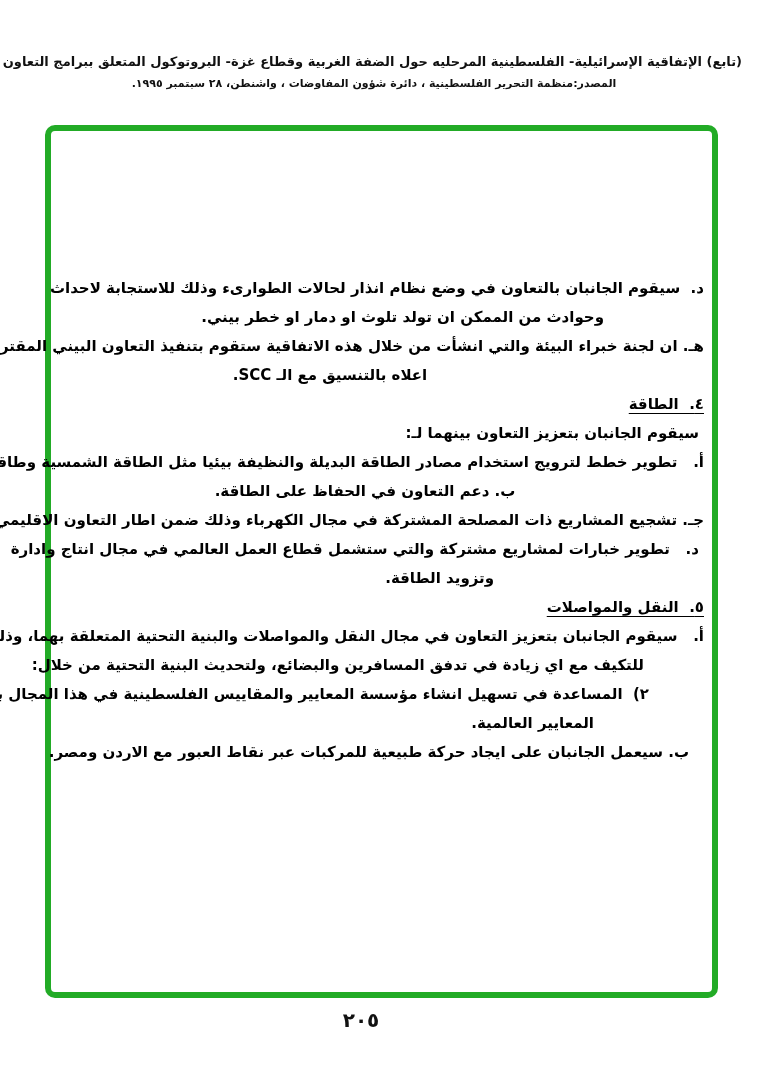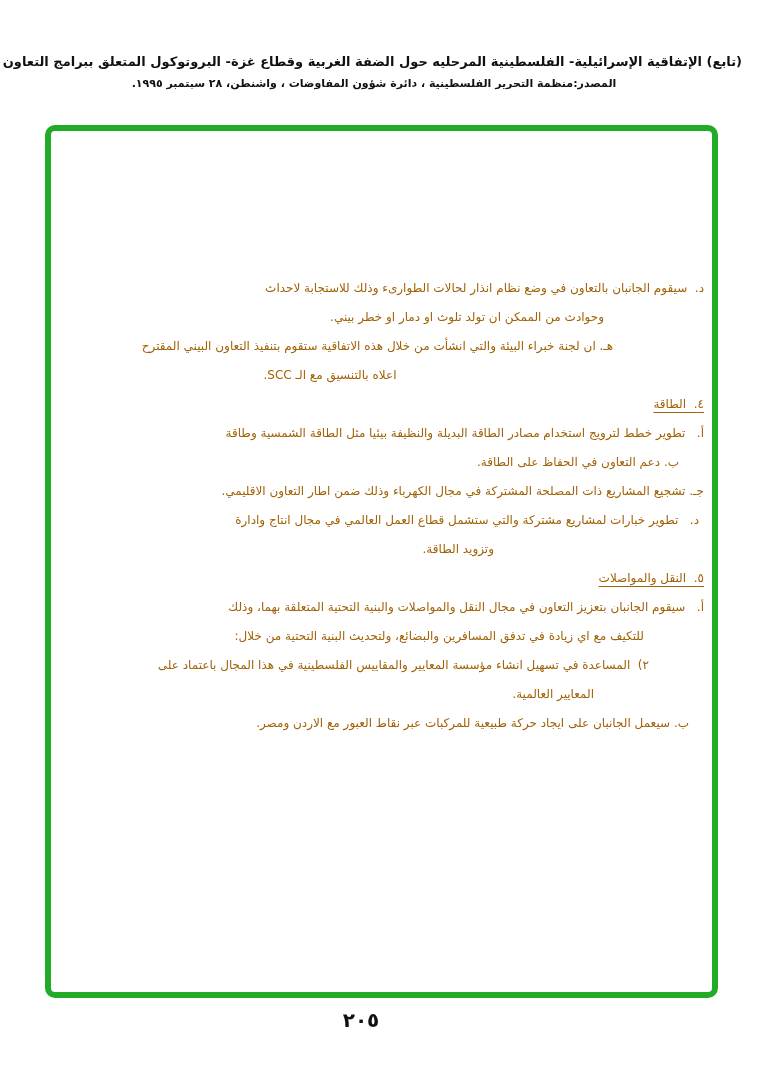--- a/index.html
+++ b/index.html
@@ -24,22 +24,23 @@
     position:absolute;left:45px;top:125px;width:673px;height:873px;
     box-sizing:border-box;border:6px solid #22ab26;border-radius:10px;
     background:transparent;
   }
   .content{
     position:absolute;top:131px;left:51px;width:661px;height:861px;
     box-sizing:border-box;padding-top:143px;padding-right:8px;
     direction:rtl;text-align:right;
   }
   .line{
-    font-size:12px;line-height:29px;white-space:pre;
-    color:#a16207;
+    font-size:15px;line-height:29px;white-space:pre;
+    color:#000000;
+    font-weight:bold;
   }
   .line.underline{
     text-decoration:underline;text-underline-offset:4px;
   }
   .page-number{
     position:absolute;top:1008px;left:331px;width:60px;
     font-size:20px;font-weight:bold;text-align:center;
     direction:rtl;color:#111;
   }
 </style>
@@ -54,22 +55,23 @@
   </header>
 
   <div class="green-box" style="border-color: rgb(34, 171, 38);"></div>
 
   <div class="content" id="doc-lines">
       <div class="line" style="padding-right: 0px;">د.  سيقوم الجانبان بالتعاون في وضع نظام انذار لحالات الطوارىء وذلك للاستجابة لاحداث</div>
       <div class="line" style="padding-right: 100px;">وحوادث من الممكن ان تولد تلوث او دمار او خطر بيني.</div>
       <div class="line" style="padding-right: 0px; text-align: center;">هـ. ان لجنة خبراء البيئة والتي انشأت من خلال هذه الاتفاقية ستقوم بتنفيذ التعاون البيني المقترح</div>
       <div class="line" style="padding-right: 95px; text-align: center;">اعلاه بالتنسيق مع الـ SCC.</div>
       <div class="line underline" style="padding-right: 0px;">٤.  الطاقة</div>
+      <div class="line" style="padding-right: 5px;">سيقوم الجانبان بتعزيز التعاون بينهما لـ:</div>
       <div class="line" style="padding-right: 0px;">أ.   تطوير خطط لترويج استخدام مصادر الطاقة البديلة والنظيفة بيئيا مثل الطاقة الشمسية وطاقة</div>
-      <div class="line" style="padding-right: 25px;">ب. دعم التعاون في الحفاظ على الطاقة.</div>
+      <div class="line" style="padding-right: 25px; text-align: center;">ب. دعم التعاون في الحفاظ على الطاقة.</div>
       <div class="line" style="padding-right: 0px;">جـ. تشجيع المشاريع ذات المصلحة المشتركة في مجال الكهرباء وذلك ضمن اطار التعاون الاقليمي.</div>
       <div class="line" style="padding-right: 5px;">د.   تطوير خبارات لمشاريع مشتركة والتي ستشمل قطاع العمل العالمي في مجال انتاج وادارة</div>
       <div class="line" style="padding-right: 210px;">وتزويد الطاقة.</div>
       <div class="line underline" style="padding-right: 0px;">٥.  النقل والمواصلات</div>
       <div class="line" style="padding-right: 0px;">أ.   سيقوم الجانبان بتعزيز التعاون في مجال النقل والمواصلات والبنية التحتية المتعلقة بهما، وذلك</div>
       <div class="line" style="padding-right: 60px;">للتكيف مع اي زيادة في تدفق المسافرين والبضائع، ولتحديث البنية التحتية من خلال:</div>
       <div class="line" style="padding-right: 55px;">٢)  المساعدة في تسهيل انشاء مؤسسة المعايير والمقاييس الفلسطينية في هذا المجال باعتماد على</div>
       <div class="line" style="padding-right: 110px;">المعايير العالمية.</div>
       <div class="line" style="padding-right: 15px;">ب. سيعمل الجانبان على ايجاد حركة طبيعية للمركبات عبر نقاط العبور مع الاردن ومصر.</div>
     </div>

